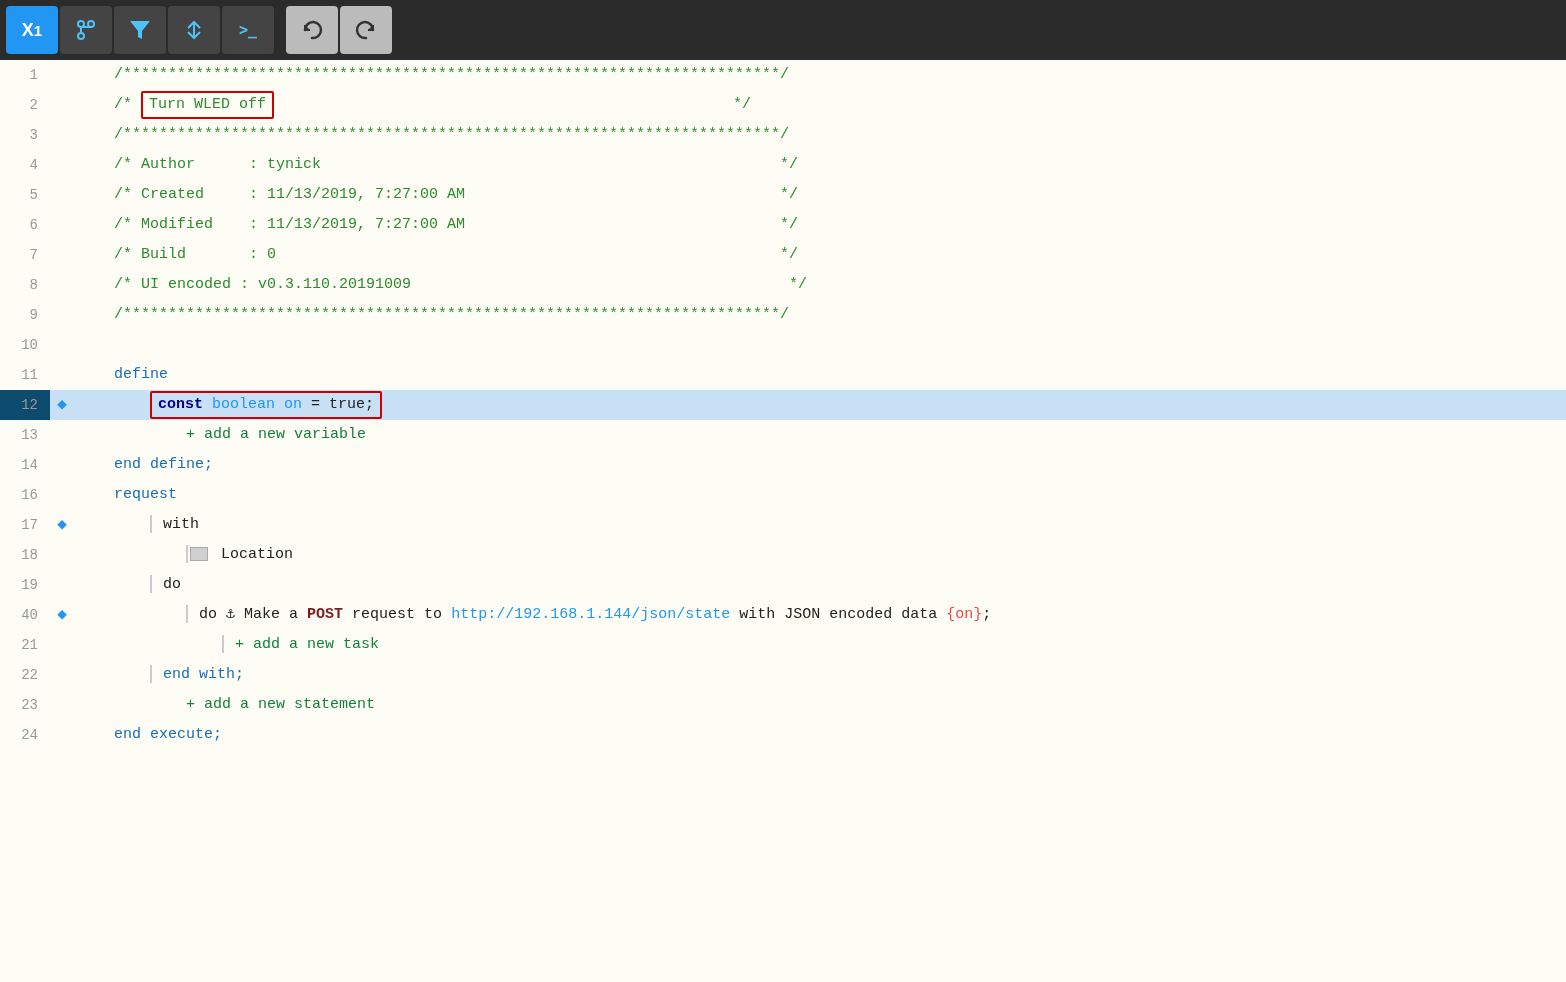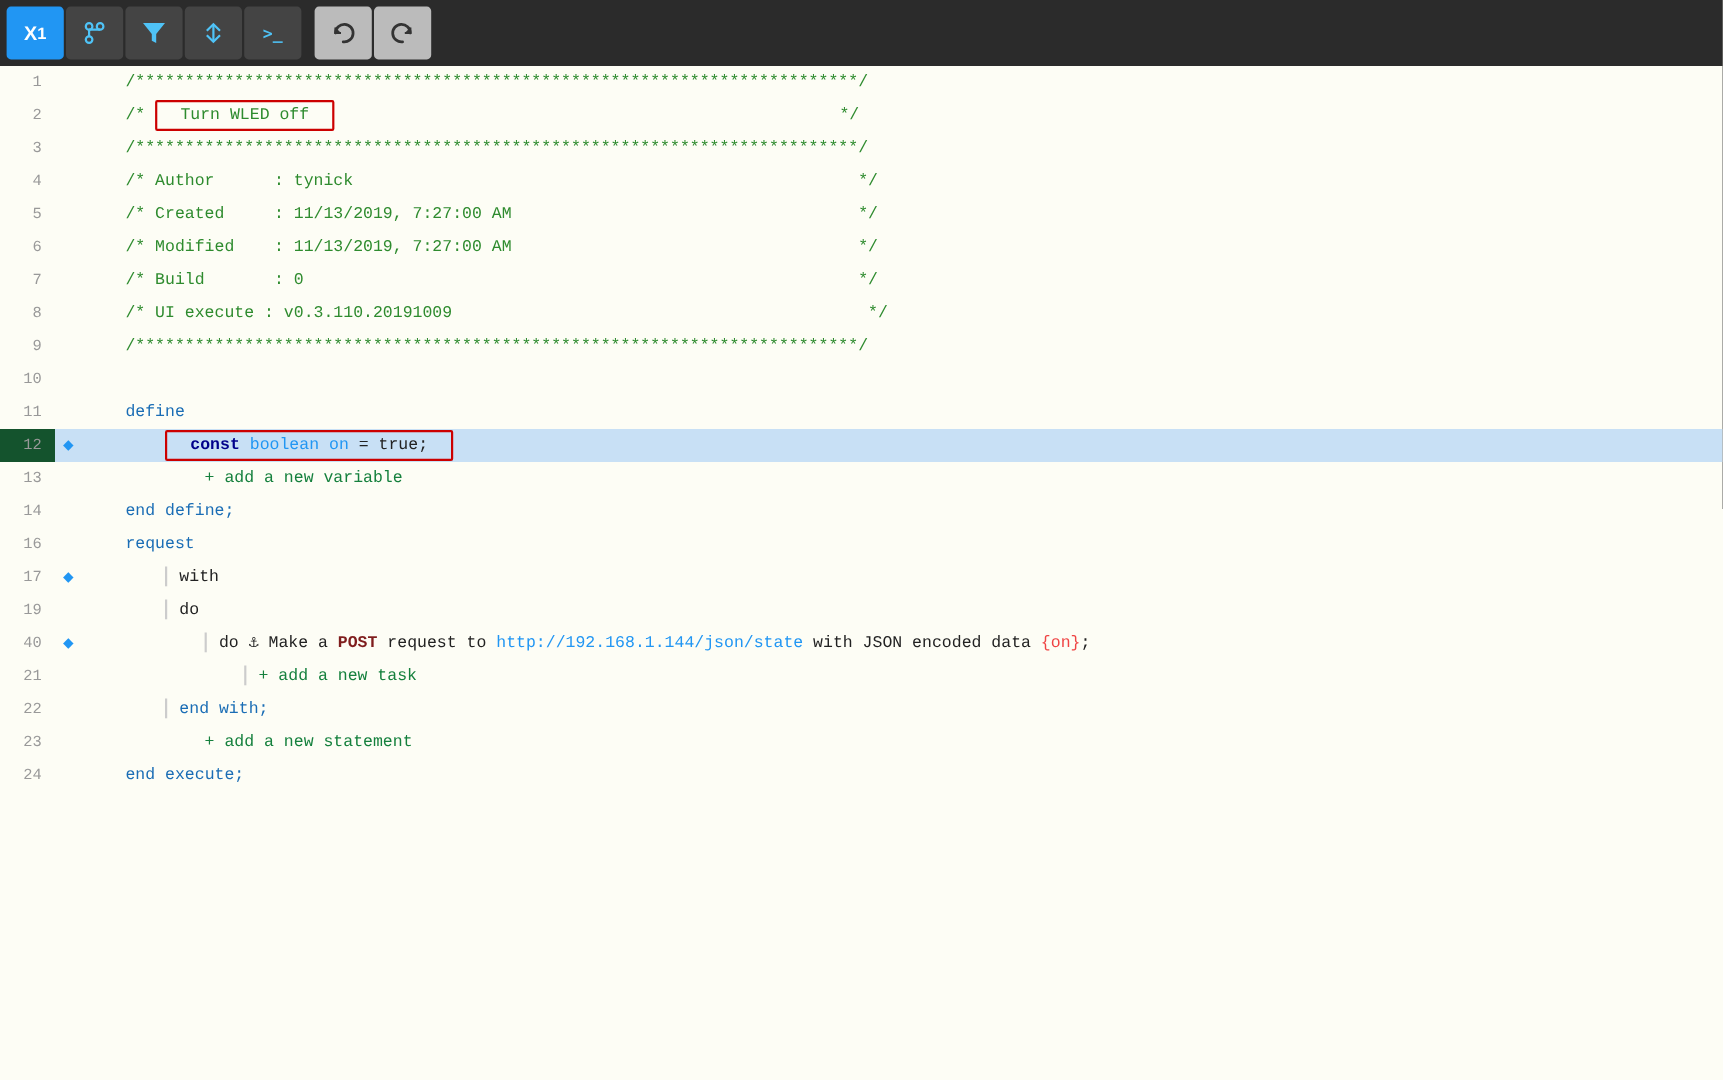--- a/index.html
+++ b/index.html
@@ -83,21 +83,21 @@
       text-align: right;
       padding-right: 12px;
       color: #999;
       font-size: 14px;
       line-height: 30px;
       user-select: none;
       background: #fdfdf5;
     }
 
     .line.highlighted .line-num {
-      background: #14532d;
+      background: #0c4a6e;
     }
 
     .line-arrow {
       width: 24px;
       min-width: 24px;
       display: flex;
       align-items: center;
       justify-content: center;
       color: #2196F3;
       font-size: 14px;
@@ -118,21 +118,21 @@
     .c-orange { color: #ef4444; }
     .c-gray { color: #15803d; }
     .c-black { color: #222; }
     .c-darkblue { color: #00008b; }
     .c-red { color: #7f1d1d; }
 
     
     .red-box {
       display: inline-block;
       border: 2px solid #cc0000;
-      padding: 0 21px;
+      padding: 0 6px;
       border-radius: 2px;
       background: transparent;
       line-height: 24px;
     }
   </style>
 </head>
 <body>
 
 <div class="toolbar">
   <button class="toolbar-btn active-blue">X<sup>1</sup></button>
@@ -216,21 +216,21 @@
 
     <div class="line">
       <div class="line-num">7</div>
       <div class="line-arrow"></div>
       <div class="line-content c-green">    /* Build       : 0                                                        */</div>
     </div>
 
     <div class="line">
       <div class="line-num">8</div>
       <div class="line-arrow"></div>
-      <div class="line-content c-green">    /* UI execute : v0.3.110.20191009                                          */</div>
+      <div class="line-content c-green">    /* UI encoded : v0.3.110.20191009                                          */</div>
     </div>
 
     <div class="line">
       <div class="line-num">9</div>
       <div class="line-arrow"></div>
       <div class="line-content c-green">    /*************************************************************************/</div>
     </div>
 
     <div class="line">
       <div class="line-num">10</div>
@@ -268,20 +268,25 @@
       <div class="line-arrow"></div>
       <div class="line-content">    <span class="c-blue">request</span></div>
     </div>
 
     <div class="line">
       <div class="line-num">17</div>
       <div class="line-arrow" style="color:#2196F3;font-size:16px;">◆</div>
       <div class="line-content">        <span style="display:inline-block;border-left:2px solid #ccc;height:18px;vertical-align:middle;margin-right:2px;"></span> <span class="c-black">with</span></div>
     </div>
 
+    <div class="line">
+      <div class="line-num">18</div>
+      <div class="line-arrow"></div>
+      <div class="line-content">            <span style="display:inline-block;border-left:2px solid #ccc;height:18px;vertical-align:middle;margin-right:2px;"></span><span style="display:inline-block;background:#d0d0d0;width:18px;height:14px;vertical-align:middle;margin-right:4px;border:1px solid #aaa;"></span> <span class="c-black">Location</span></div>
+    </div>
 
     <div class="line">
       <div class="line-num">19</div>
       <div class="line-arrow"></div>
       <div class="line-content">        <span style="display:inline-block;border-left:2px solid #ccc;height:18px;vertical-align:middle;margin-right:2px;"></span> <span class="c-black">do</span></div>
     </div>
 
     <div class="line">
       <div class="line-num">40</div>
       <div class="line-arrow" style="color:#2196F3;font-size:16px;">◆</div>

